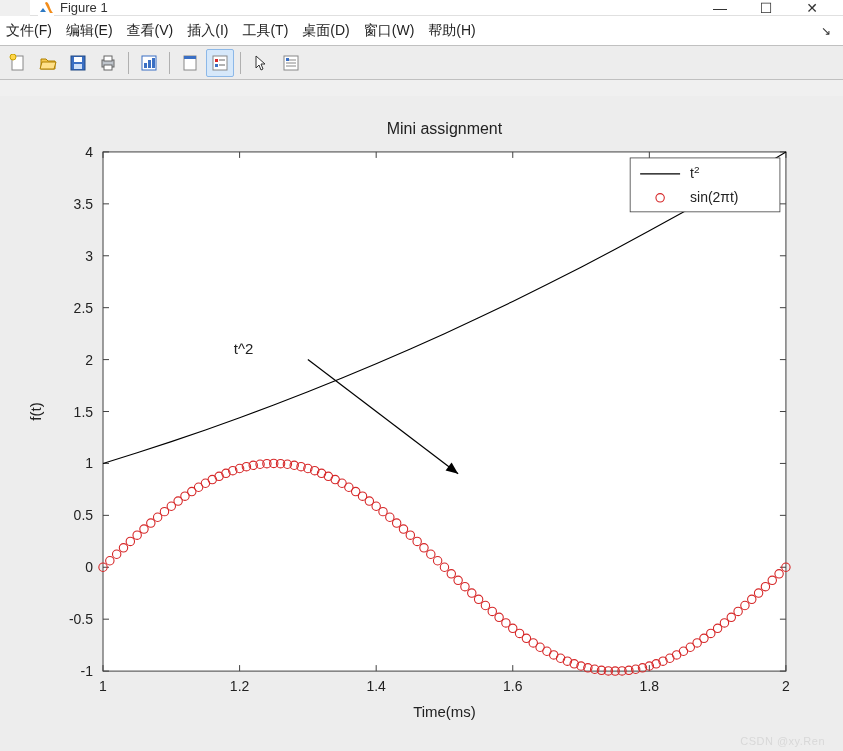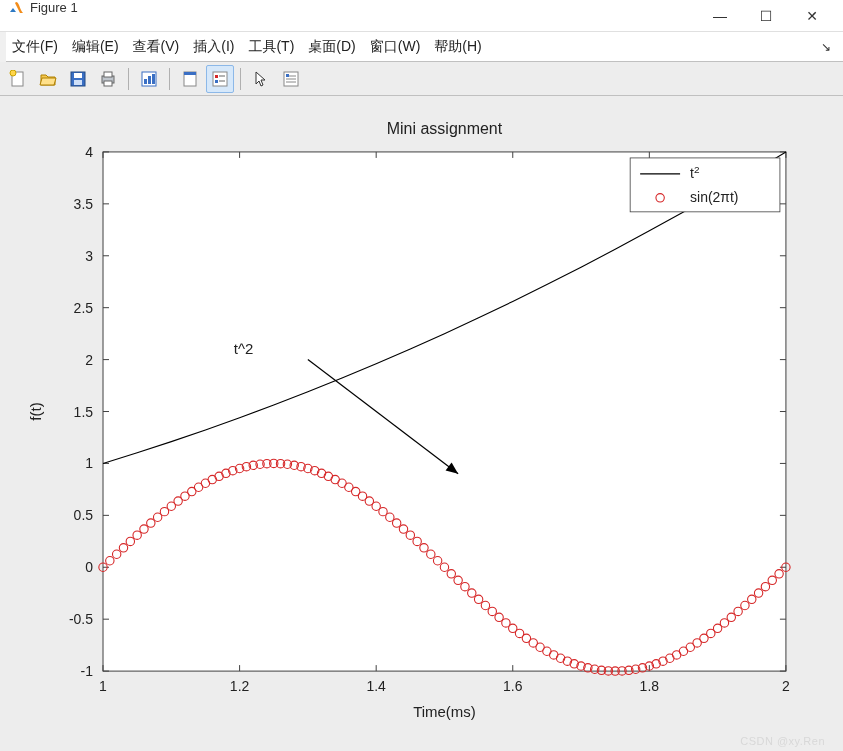--- a/index.html
+++ b/index.html
@@ -5,27 +5,29 @@
   * { box-sizing: border-box; margin: 0; padding: 0; }
   body {
     font-family: "Microsoft YaHei", Arial, sans-serif;
     background: #f0f0f0;
     width: 843px;
     height: 751px;
     overflow: hidden;
     position: relative;
   }
   .titlebar {
-    height: 32px;
+    height: 16px;
     background: #fff;
     display: flex;
+    align-items: center;
     padding: 0 8px;
     border-bottom: 1px solid #e0e0e0;
     font-size: 13px;
     color: #333;
+    margin-left: 30px;
   }
   .app-icon {
     width: 16px; height: 16px; margin-right: 6px;
     display: inline-block;
   }
   .titlebar-text { flex: 1; }
   .win-controls { display: flex; gap: 0; }
   .win-btn {
     width: 46px; height: 32px; display: flex;
     align-items: center; justify-content: center;
@@ -34,21 +36,20 @@
   .menubar {
     height: 30px;
     background: #fff;
     border-bottom: 1px solid #c0c0c0;
     display: flex;
     align-items: center;
     padding: 0 6px;
     gap: 14px;
     font-size: 14px;
     position: relative;
-    margin-left: 6px;
   }
   .menu-item { color: #222; cursor: default; }
   .menu-arrow { margin-left: auto; margin-right: 6px; font-size: 12px; color: #333; }
   .toolbar {
     height: 34px;
     background: #ededed;
     border-bottom: 1px solid #c0c0c0;
     display: flex;
     align-items: center;
     padding: 0 4px;

